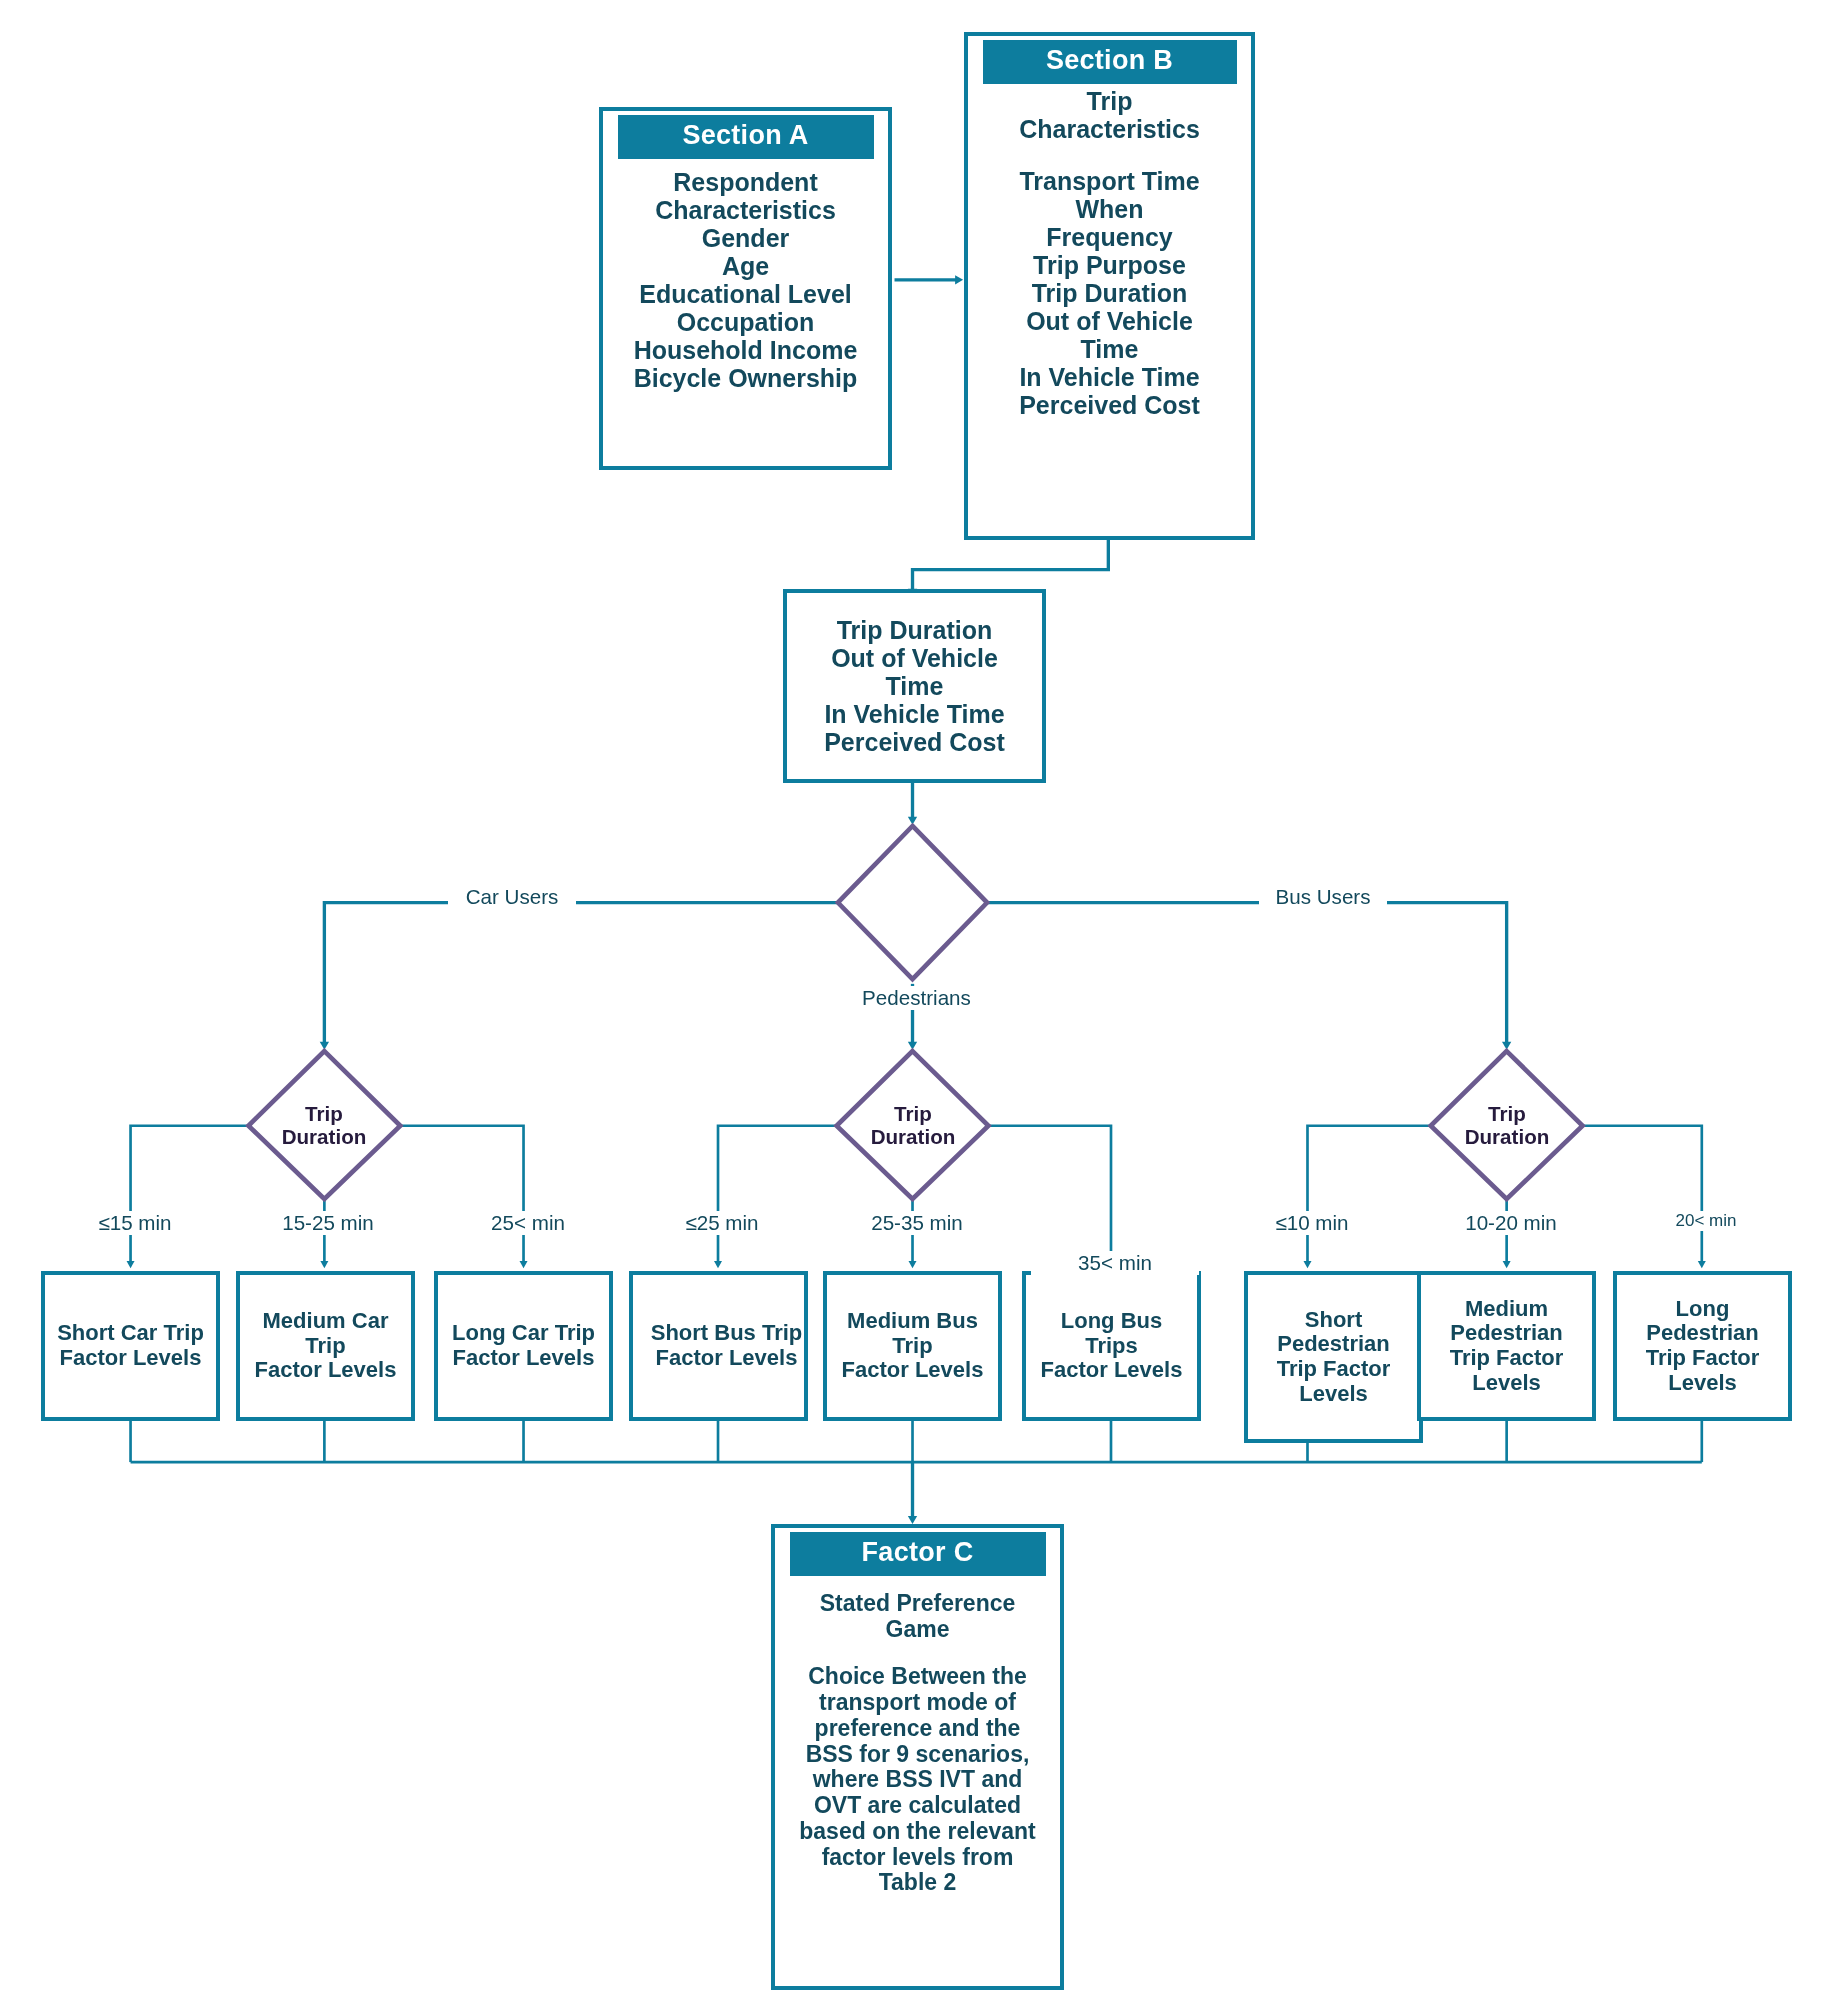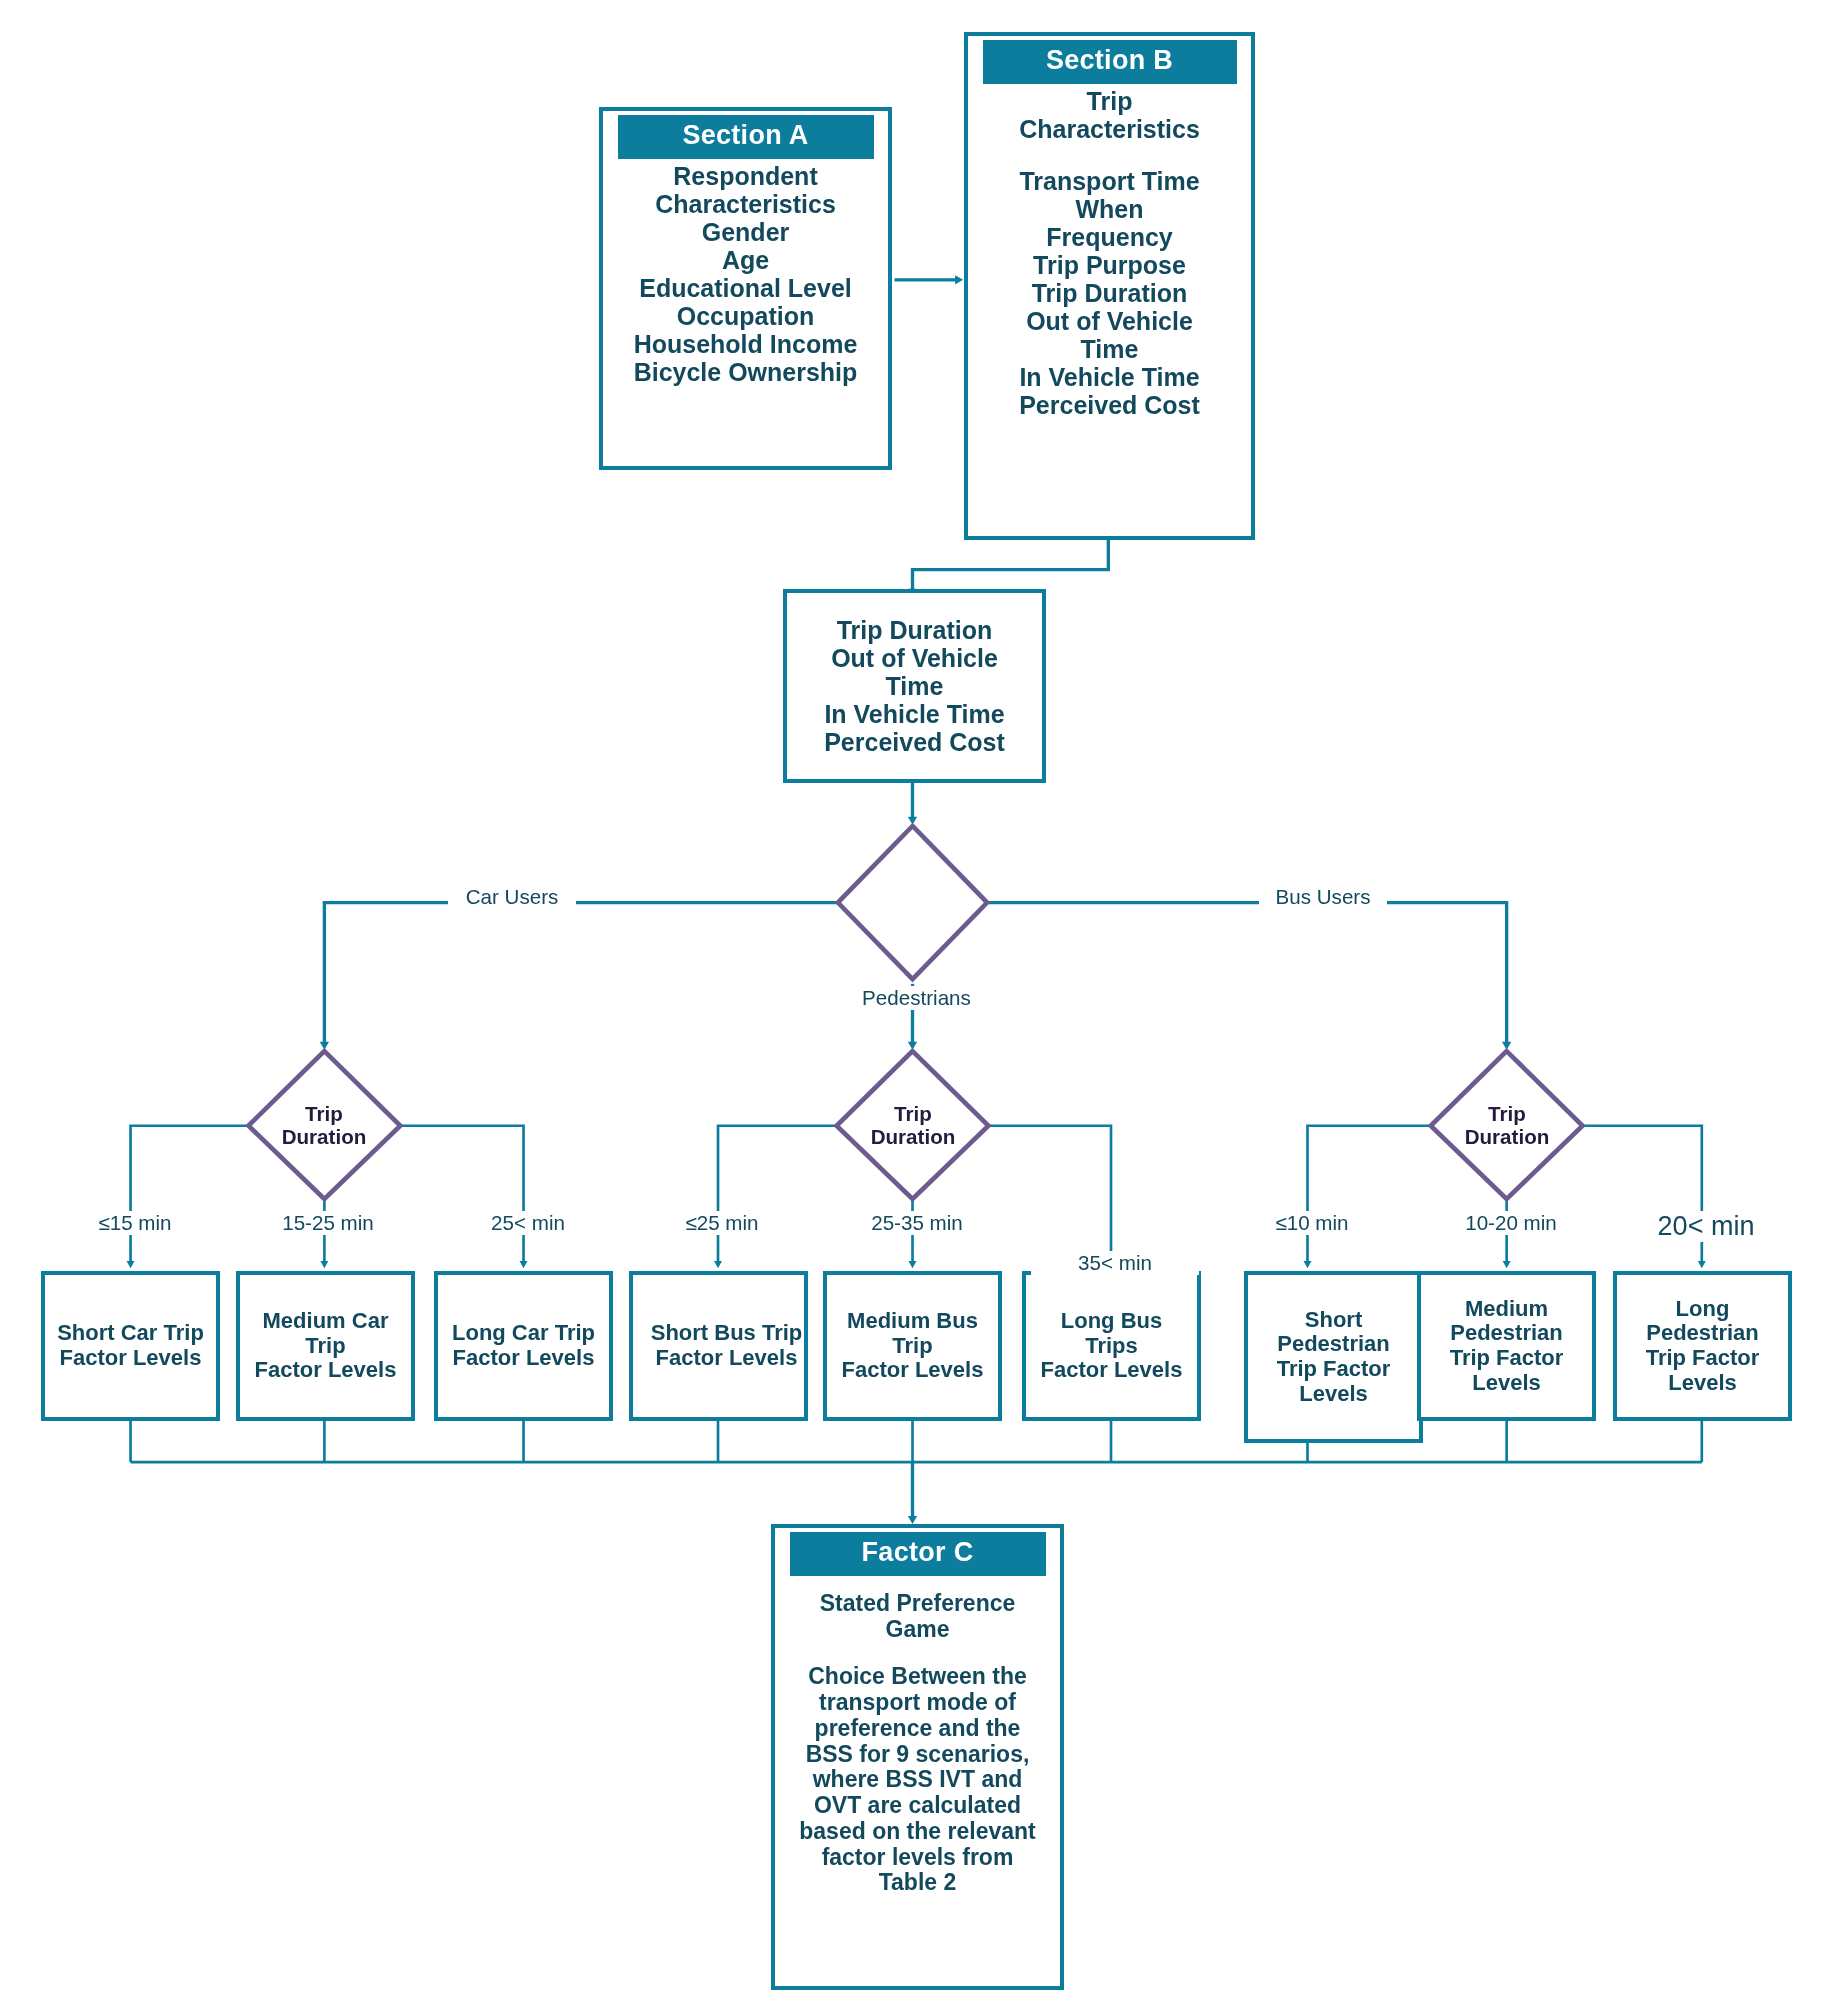--- a/index.html
+++ b/index.html
@@ -148,21 +148,21 @@
     <g fill="#ffffff" stroke="#6b5b8f" stroke-width="7">
       <polygon points="1370,1578 1484,1690 1370,1800 1256,1690"></polygon>
     </g>
     <g fill="#ffffff" stroke="#6b5b8f" stroke-width="7">
       <polygon points="2262,1578 2376,1690 2262,1800 2148,1690"></polygon>
     </g>
   </svg>
 
   <div class="node" style="left:599px; top:107px; width:293px; height:363px;">
     <div class="sec-header" style="font-size:27px; padding:5.3px 0 8px 0; margin-top:4px;">Section A</div>
-    <div class="node-body" style="font-size:25px; padding-top:3px;">
+    <div class="node-body" style="font-size:25px; padding-top:9px;">
       <div>Respondent</div>
       <div>Characteristics</div>
       <div>Gender</div>
       <div>Age</div>
       <div>Educational Level</div>
       <div>Occupation</div>
       <div>Household Income</div>
       <div>Bicycle Ownership</div>
     </div>
   </div>
@@ -220,21 +220,21 @@
   </div>
 
   <div class="edge-label light" style="left:51px; top:1211px; width:160px; font-size:20.6px;">≤15 min</div>
   <div class="edge-label light" style="left:244px; top:1211px; width:160px; font-size:20.6px;">15-25 min</div>
   <div class="edge-label light" style="left:444px; top:1211px; width:160px; font-size:20.6px;">25&lt; min</div>
   <div class="edge-label light" style="left:638px; top:1211px; width:160px; font-size:20.6px;">≤25 min</div>
   <div class="edge-label light" style="left:833px; top:1211px; width:160px; font-size:20.6px;">25-35 min</div>
   <div class="edge-label light" style="left:1031px; top:1211px; width:160px; font-size:20.6px;margin-top:40px;">35&lt; min</div>
   <div class="edge-label light" style="left:1228px; top:1211px; width:160px; font-size:20.6px;">≤10 min</div>
   <div class="edge-label light" style="left:1427px; top:1211px; width:160px; font-size:20.6px;">10-20 min</div>
-  <div class="edge-label light" style="left:1622px; top:1211px; width:160px; font-size:27px;">20&lt; min</div>
+  <div class="edge-label light" style="left:1622px; top:1211px; width:160px; font-size:17px;">20&lt; min</div>
 
   <div class="node" style="left:41px; top:1271px; width:179px; height:150px; justify-content:center;">
     <div class="node-body" style="font-size:22px;">
       <div>Short Car Trip</div>
       <div>Factor Levels</div>
     </div>
   </div>
 
   <div class="node" style="left:236px; top:1271px; width:179px; height:150px; justify-content:center;">
     <div class="node-body" style="font-size:22px;">

